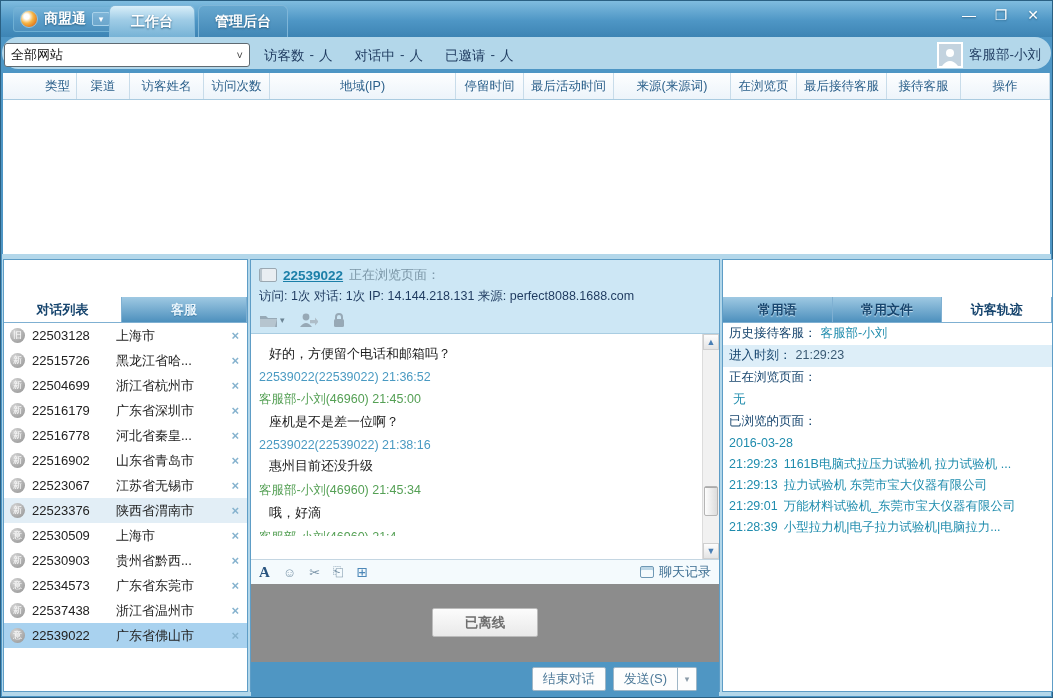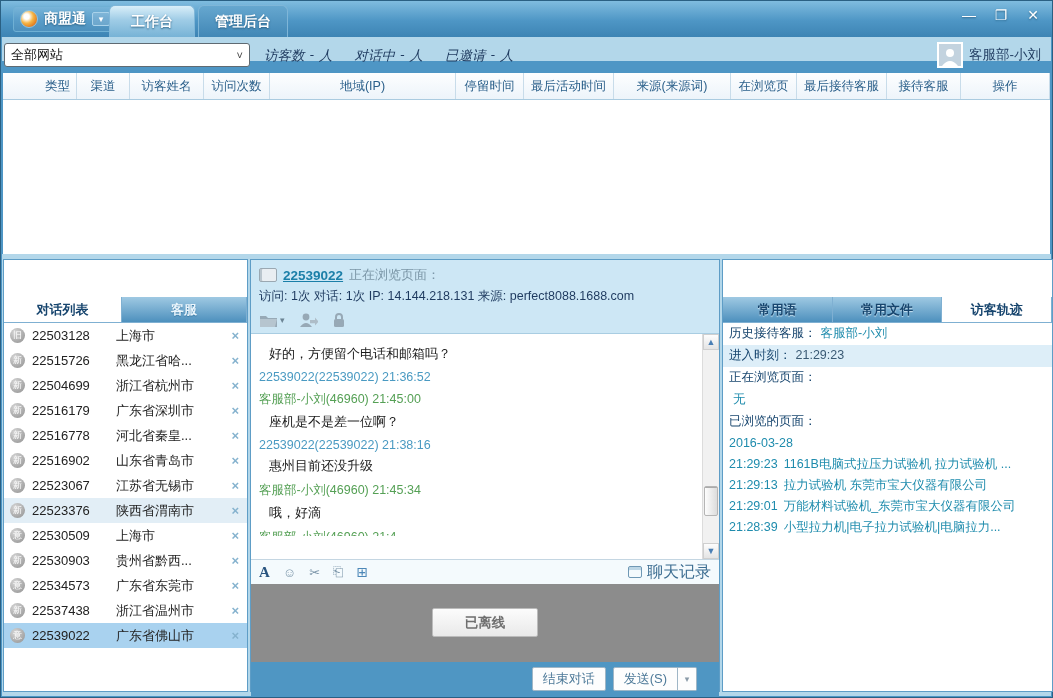--- a/index.html
+++ b/index.html
@@ -21,26 +21,26 @@
     font-size:9px; line-height:12px; text-align:center; background:rgba(255,255,255,0.15); }
   .main-tabs { position:absolute; left:108px; top:4px; height:32px; display:flex; gap:3px; }
   .main-tab { min-width:86px; padding:0 16px; text-align:center; line-height:30px; color:#fff; font-weight:bold;
     font-size:14px; text-shadow:0 1px 2px #2a6083; border-radius:6px 6px 0 0; border:1px solid #7fb6d8; border-bottom:none;
     background:linear-gradient(180deg,#66a7cf 0%,#4187b6 100%); cursor:default; }
   .main-tab.active { background:linear-gradient(180deg,#d9eff9 0%,#9fcce6 45%,#77b3d6 100%); }
   .win-controls { position:absolute; right:10px; top:6px; display:flex; gap:14px; color:#fff; font-size:14px; }
   .win-btn { width:18px; text-align:center; text-shadow:0 1px 2px #2a6083; }
 
   
-  .subbar { position:absolute; top:36px; left:1px; right:1px; height:24px; background:#b3d7ea; }
+  .subbar { position:absolute; top:36px; left:1px; right:1px; height:32px; background:#b3d7ea;border-radius:17px; }
   .combo { position:absolute; left:2px; top:6px; width:246px; height:24px; background:#fff; border:1px solid #5f6a72;
     border-radius:3px; display:flex; align-items:center; padding:0 6px; color:#111; }
   .combo .arrow { margin-left:auto; color:#444; font-size:11px; }
   .stats { position:absolute; left:262px; top:10px; display:flex; gap:22px; color:#1e3a5f; font-size:13.5px; }
-  .stat { display:flex; gap:5px;font-style:italic; }
+  .stat { display:flex; gap:5px; }
   .user-chip { position:absolute; right:10px; top:5px; display:flex; align-items:center; gap:6px; }
   .avatar { width:26px; height:26px; background:#c3d3df; border:2px solid #fff; display:flex; align-items:flex-end; justify-content:center; }
   .avatar svg { display:block; }
   .user-name { color:#1e3a5f; font-size:13.5px; }
 
   
   .vtable-head { position:absolute; top:72px; left:2px; right:2px; height:27px; display:flex;
     background:linear-gradient(180deg,#fdfeff,#edf4fa); border-bottom:1px solid #aacbe0;padding-left:36px; }
   .th { display:flex; align-items:center; justify-content:center; color:#2a5f8a; font-size:12.5px;
     border-right:1px solid #c8dcea; white-space:nowrap; overflow:hidden; }
@@ -97,21 +97,21 @@
     background:linear-gradient(180deg,#fdfdfd,#e4e4e4); border:1px solid #cfcfcf; line-height:15px; }
   .sb-up { top:0; } .sb-down { bottom:0; }
   .sb-thumb { position:absolute; left:1px; right:1px; top:152px; height:30px; border:1px solid #b5b5b5; border-radius:2px;
     background:linear-gradient(90deg,#fdfdfd,#dcdcdc); box-shadow:inset 0 10px 0 -9px #aaa, inset 0 14px 0 -13px #aaa; }
 
   
   .chat-toolbar { height:24px; display:flex; align-items:center; gap:13px; padding:0 8px; background:#f4fafd; }
   .fmt-a { color:#2a5580; font-family:"Liberation Serif","DejaVu Serif",serif; font-weight:bold; font-size:15px; }
   .tb-ic { color:#7a94a8; font-size:13px; }
   .tb-grid { color:#4d88b8; font-size:14px; }
-  .chat-log { margin-left:auto; display:flex; align-items:center; gap:5px; color:#3d6e92; font-size:16px; }
+  .chat-log { margin-left:auto; display:flex; align-items:center; gap:5px; color:#3d6e92; font-size:13px; }
   .log-icon { width:14px; height:12px; border:1px solid #6f98b5; border-radius:2px;
     box-shadow:inset 0 3px 0 #bcd6e6; }
 
   
   .input-area { height:78px; background:#8c8c8c; position:relative; }
   .offline-btn { position:absolute; left:50%; top:24px; transform:translateX(-50%); width:106px; height:29px;
     background:linear-gradient(180deg,#fcfcfc,#e9e9e9); border:1px solid #bbb; border-radius:2px;
     color:#6f6f6f; font-size:13.5px;font-weight:bold; }
   .chat-footer { height:34px; background:#4f96c3; display:flex; align-items:center; justify-content:flex-end;
     gap:7px; padding-right:22px; }

